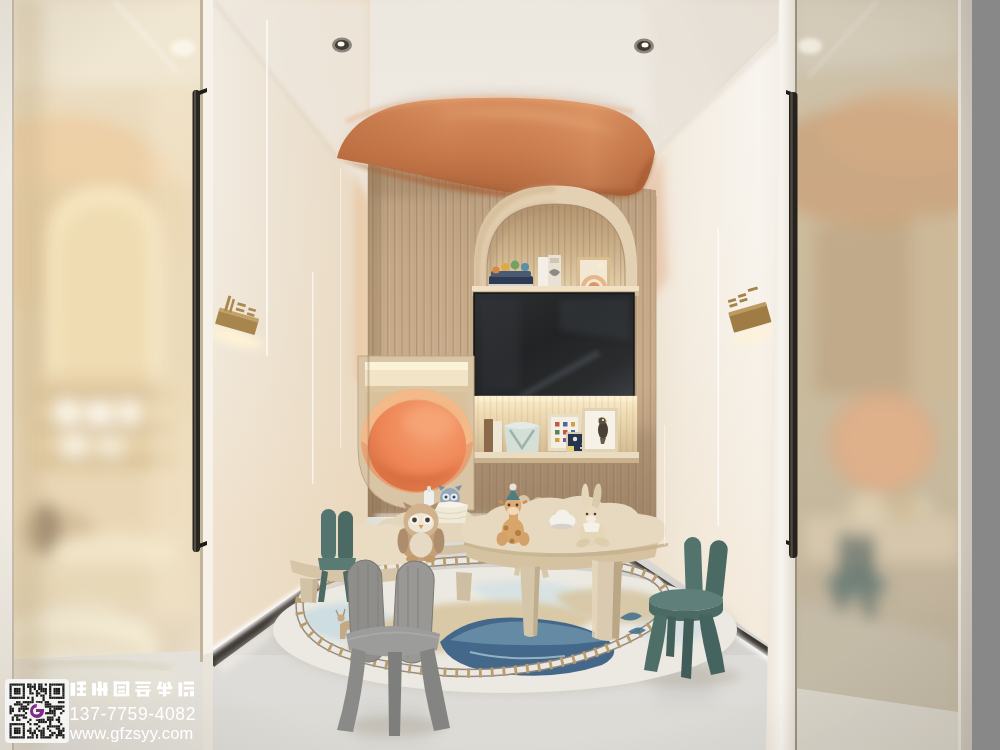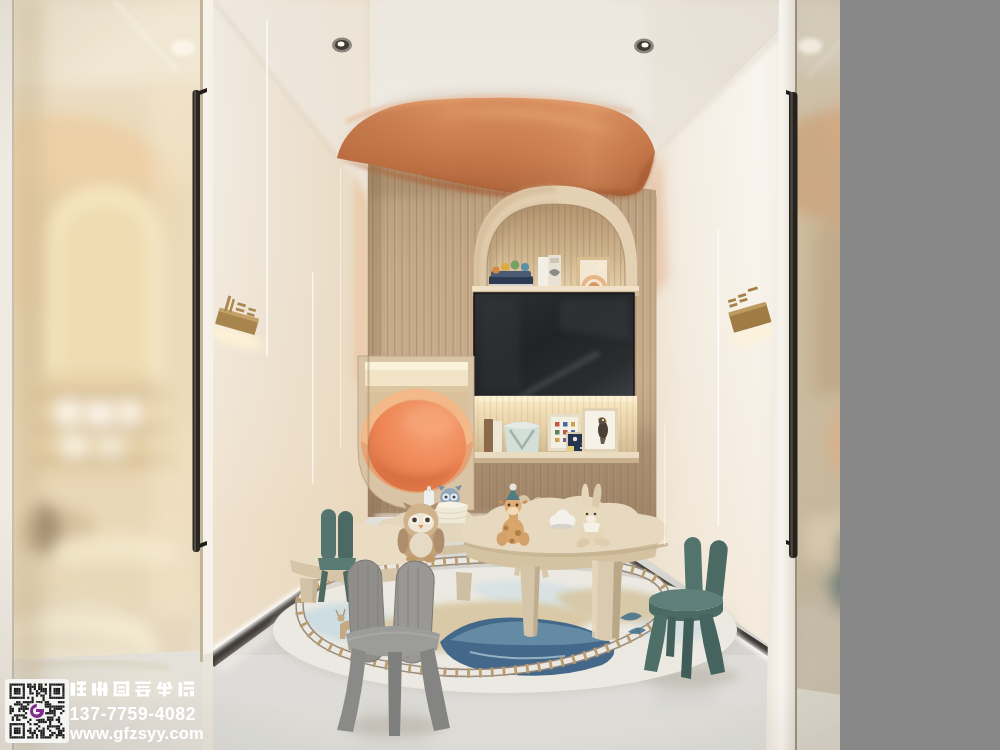--- a/index.html
+++ b/index.html
@@ -1,15 +1,15 @@
 <!DOCTYPE html>
 <html><head><meta charset="utf-8">
 <style>
 html,body{margin:0;padding:0;background:#888;}
-#stage{position:relative;width:840px;height:750px;overflow:hidden;font-family:"Liberation Sans",sans-serif;font-weight:bold;}
+#stage{position:relative;width:972px;height:750px;overflow:hidden;font-family:"Liberation Sans",sans-serif;}
 </style></head>
 <body>
 
 <div id="stage">
 <svg width="1000" height="750" viewBox="0 0 1000 750">
 
 <defs>
 <clipPath id="cpGlassL">
           <rect x="0" y="0" width="213" height="750"></rect>
         </clipPath>

